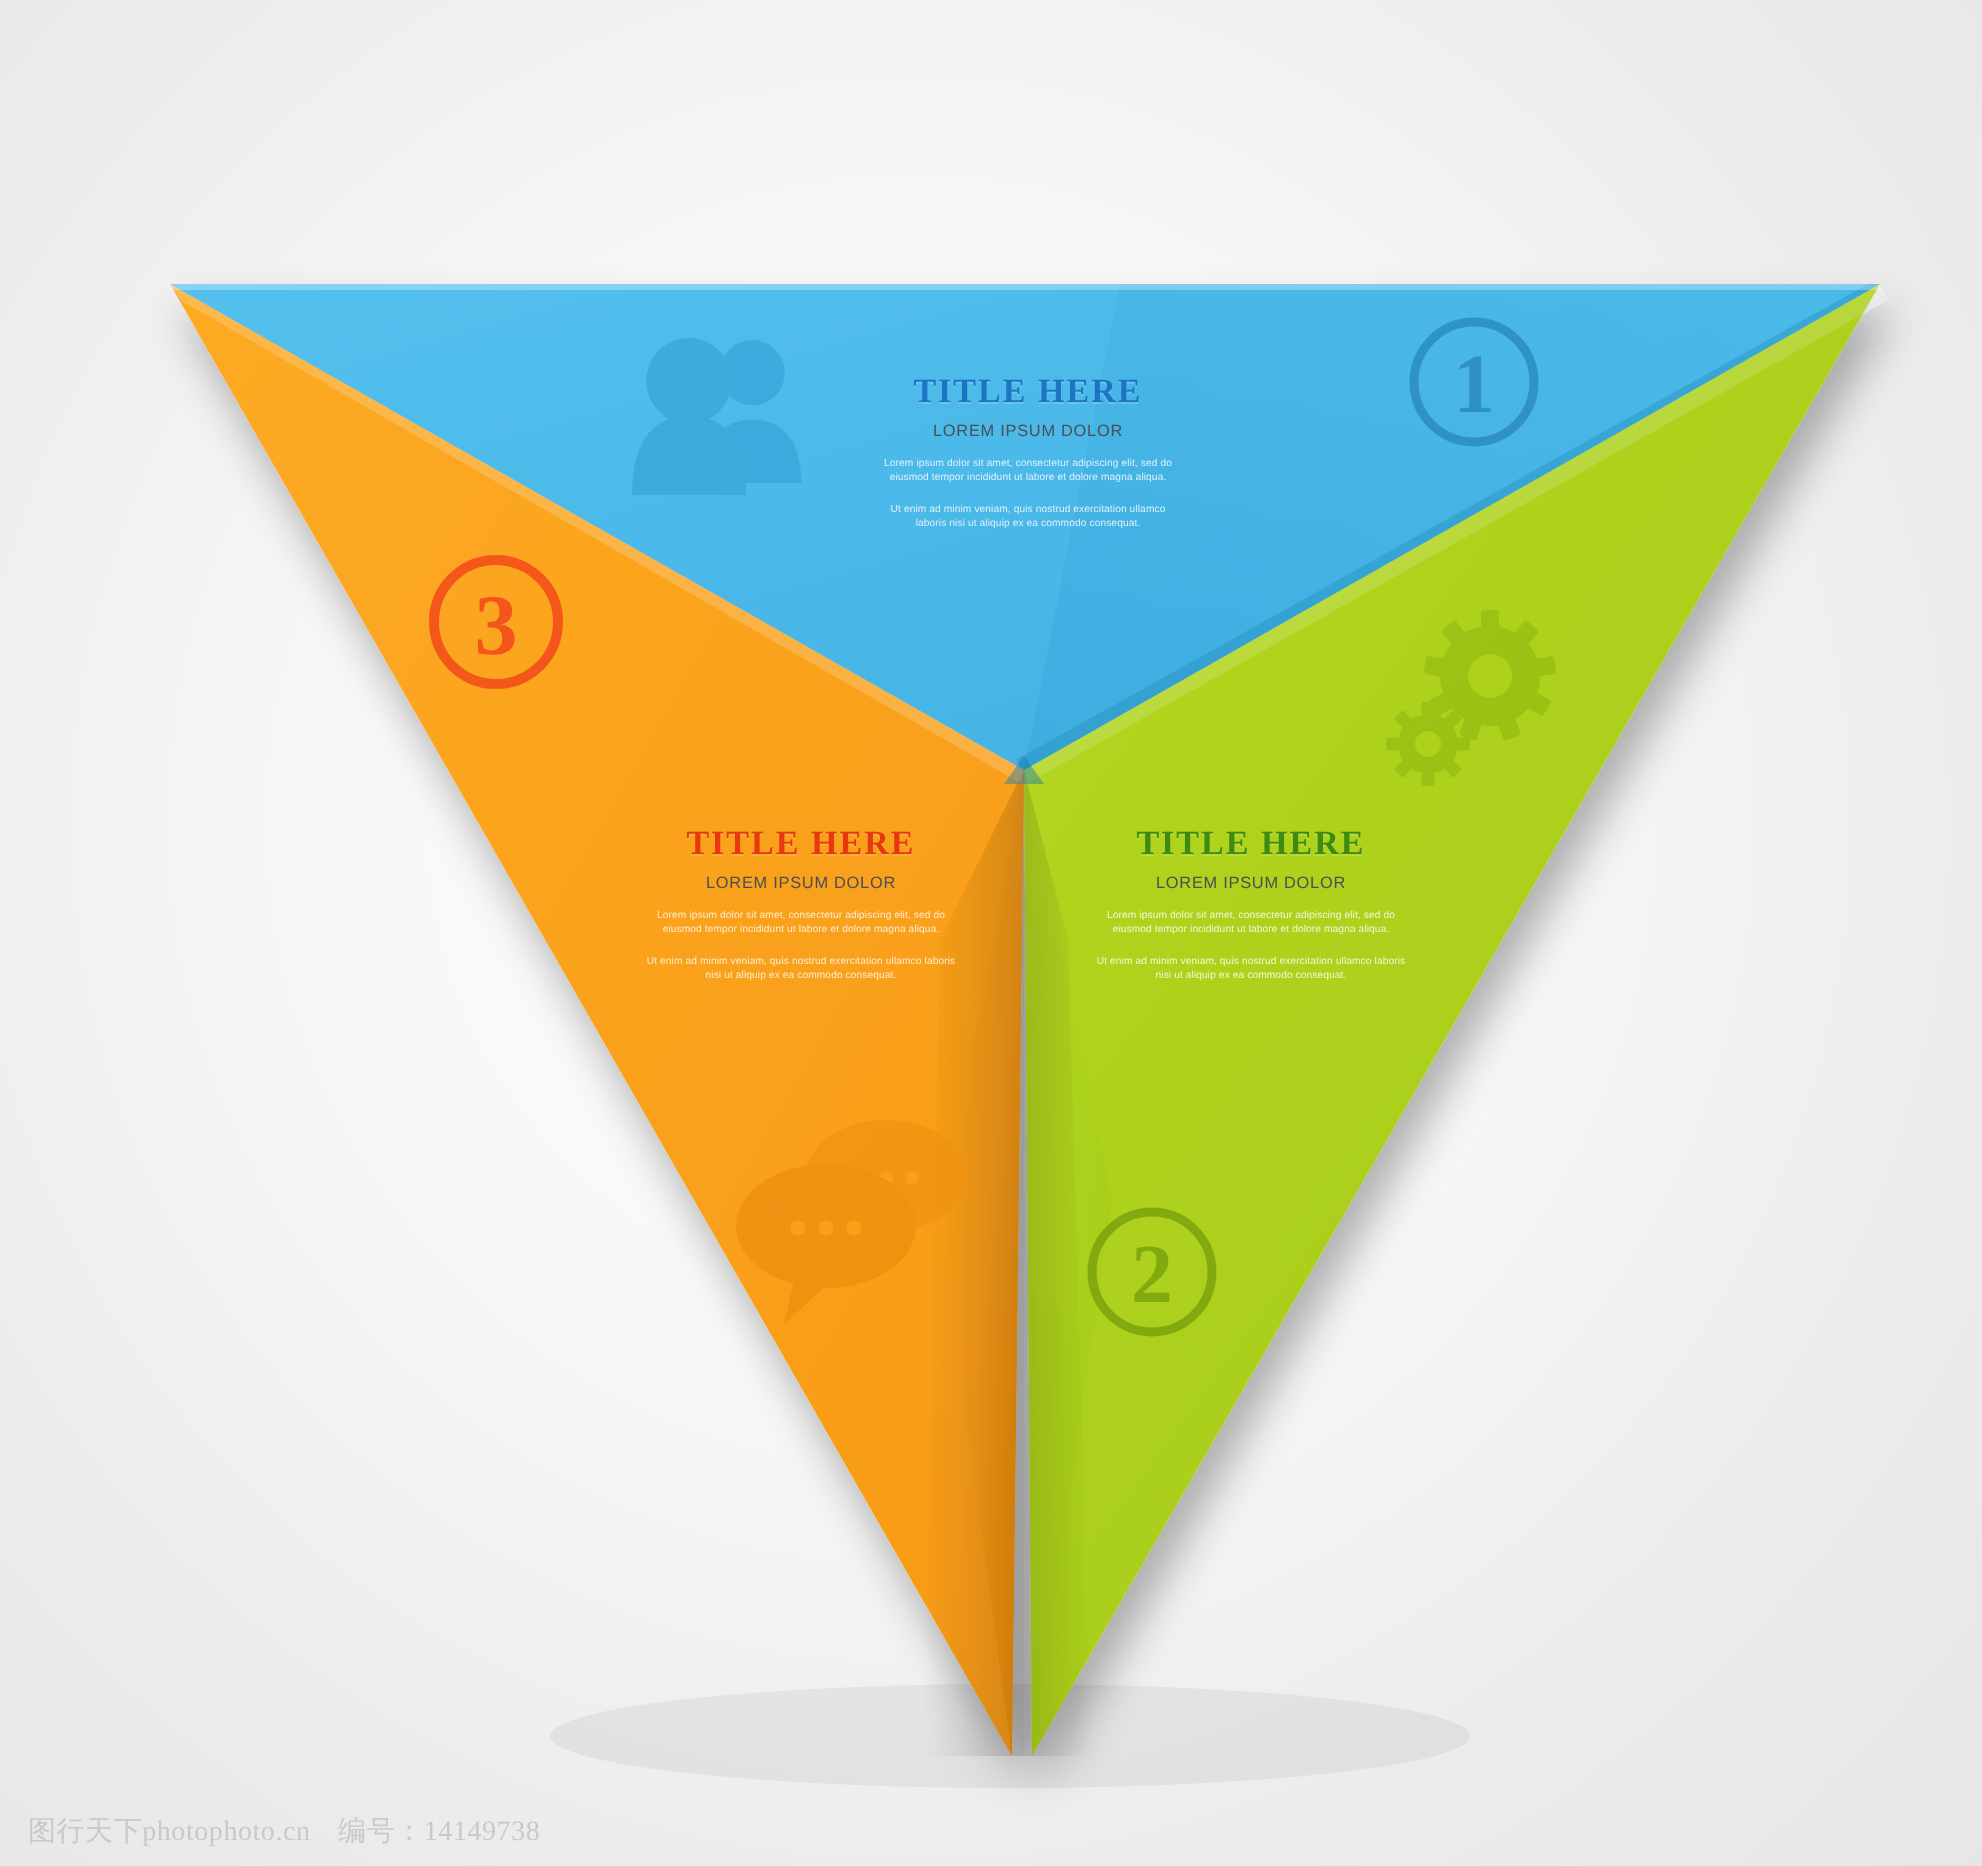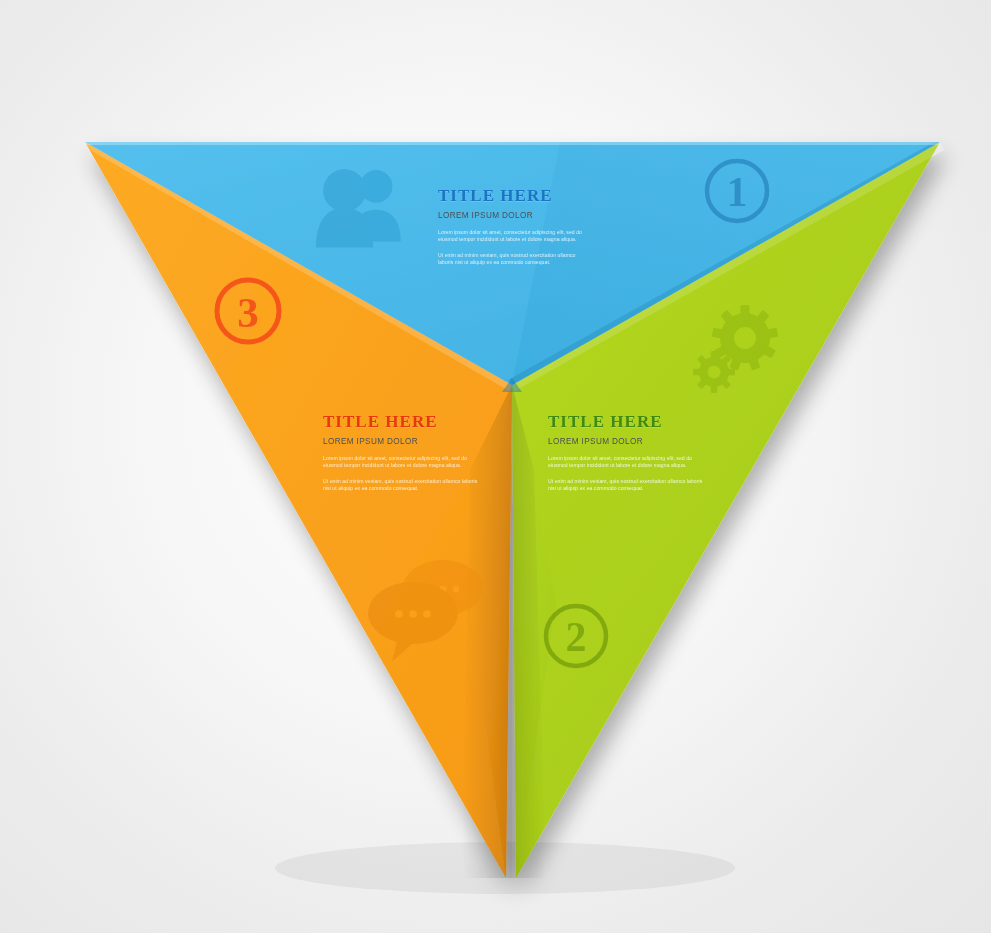--- a/index.html
+++ b/index.html
@@ -27,20 +27,21 @@
     left: 0;
     top: 0;
     width: 991px;
     height: 933px;
     display: block;
   }
 
   
   .panel-text {
     position: absolute;
+    text-align: center;
     pointer-events: none;
   }
   .panel-text .title {
     font-weight: bold;
     letter-spacing: 0.06em;
     font-family: "Liberation Serif", serif;
   }
   .panel-text .subtitle {
     font-weight: normal;
     letter-spacing: 0.045em;
@@ -329,14 +330,18 @@
     <p class="body second">Ut enim ad minim veniam, quis nostrud exercitation ullamco laboris nisi ut aliquip ex ea commodo consequat.</p>
   </div>
 
   <div class="panel-text" id="text-green">
     <div class="title">TITLE HERE</div>
     <div class="subtitle">LOREM IPSUM DOLOR</div>
     <p class="body">Lorem ipsum dolor sit amet, consectetur adipiscing elit, sed do eiusmod tempor incididunt ut labore et dolore magna aliqua.</p>
     <p class="body second">Ut enim ad minim veniam, quis nostrud exercitation ullamco laboris nisi ut aliquip ex ea commodo consequat.</p>
   </div>
 
+  <div id="watermark">
+    <span>图行天下photophoto.cn</span>
+    <span class="wm-id">编号：14149738</span>
+  </div>
 
 </div>
 
 </body></html>

